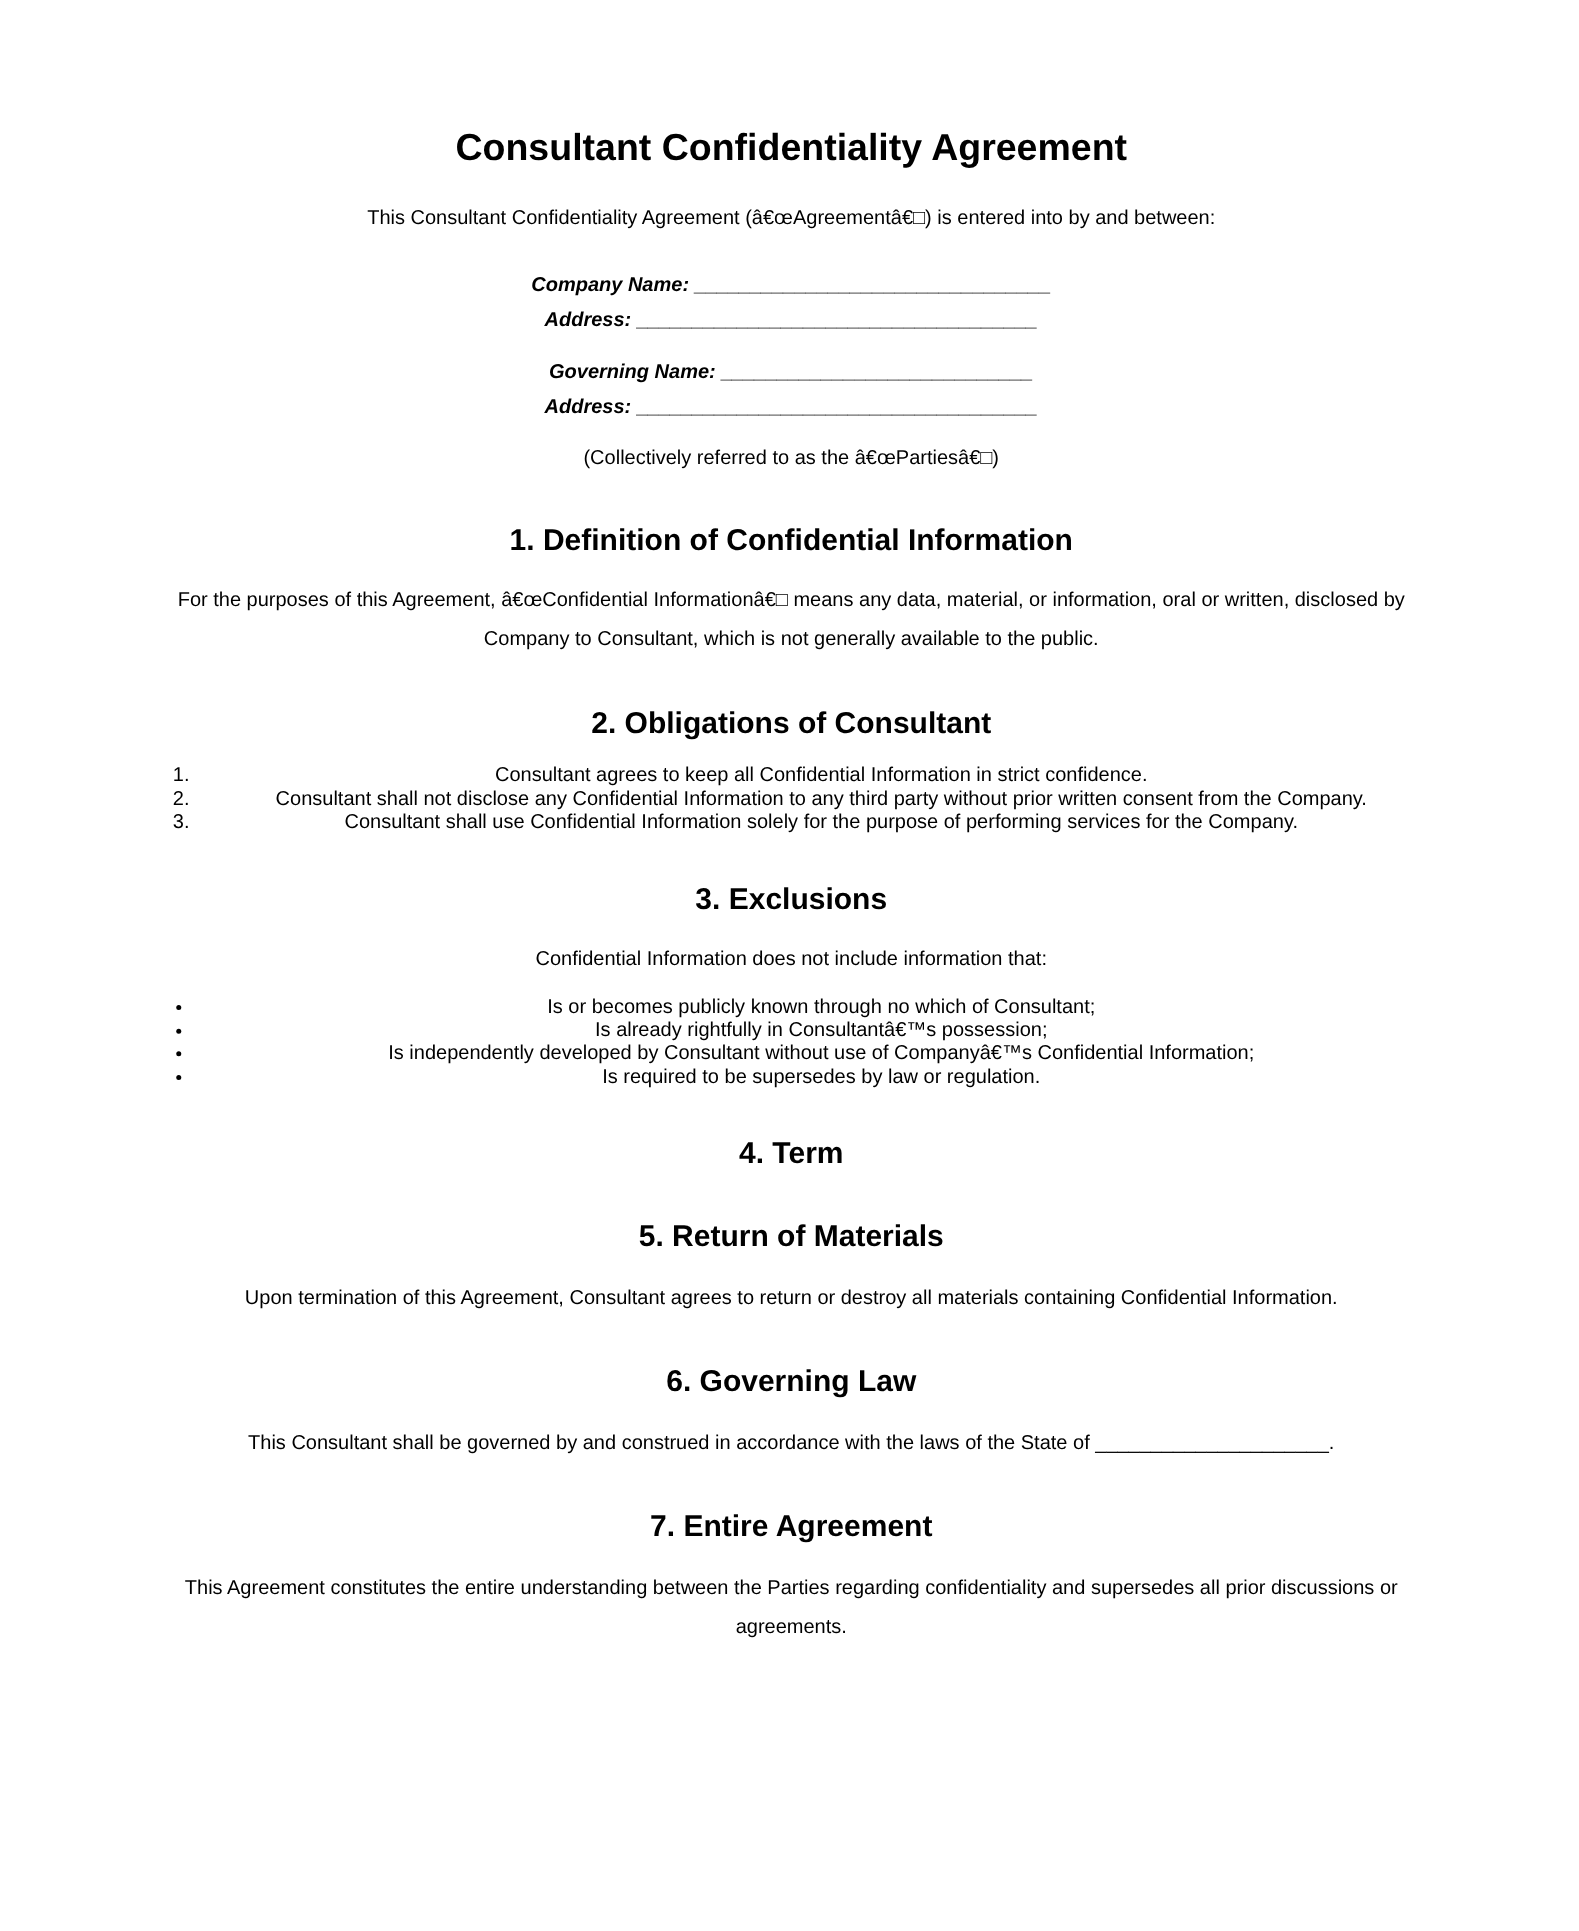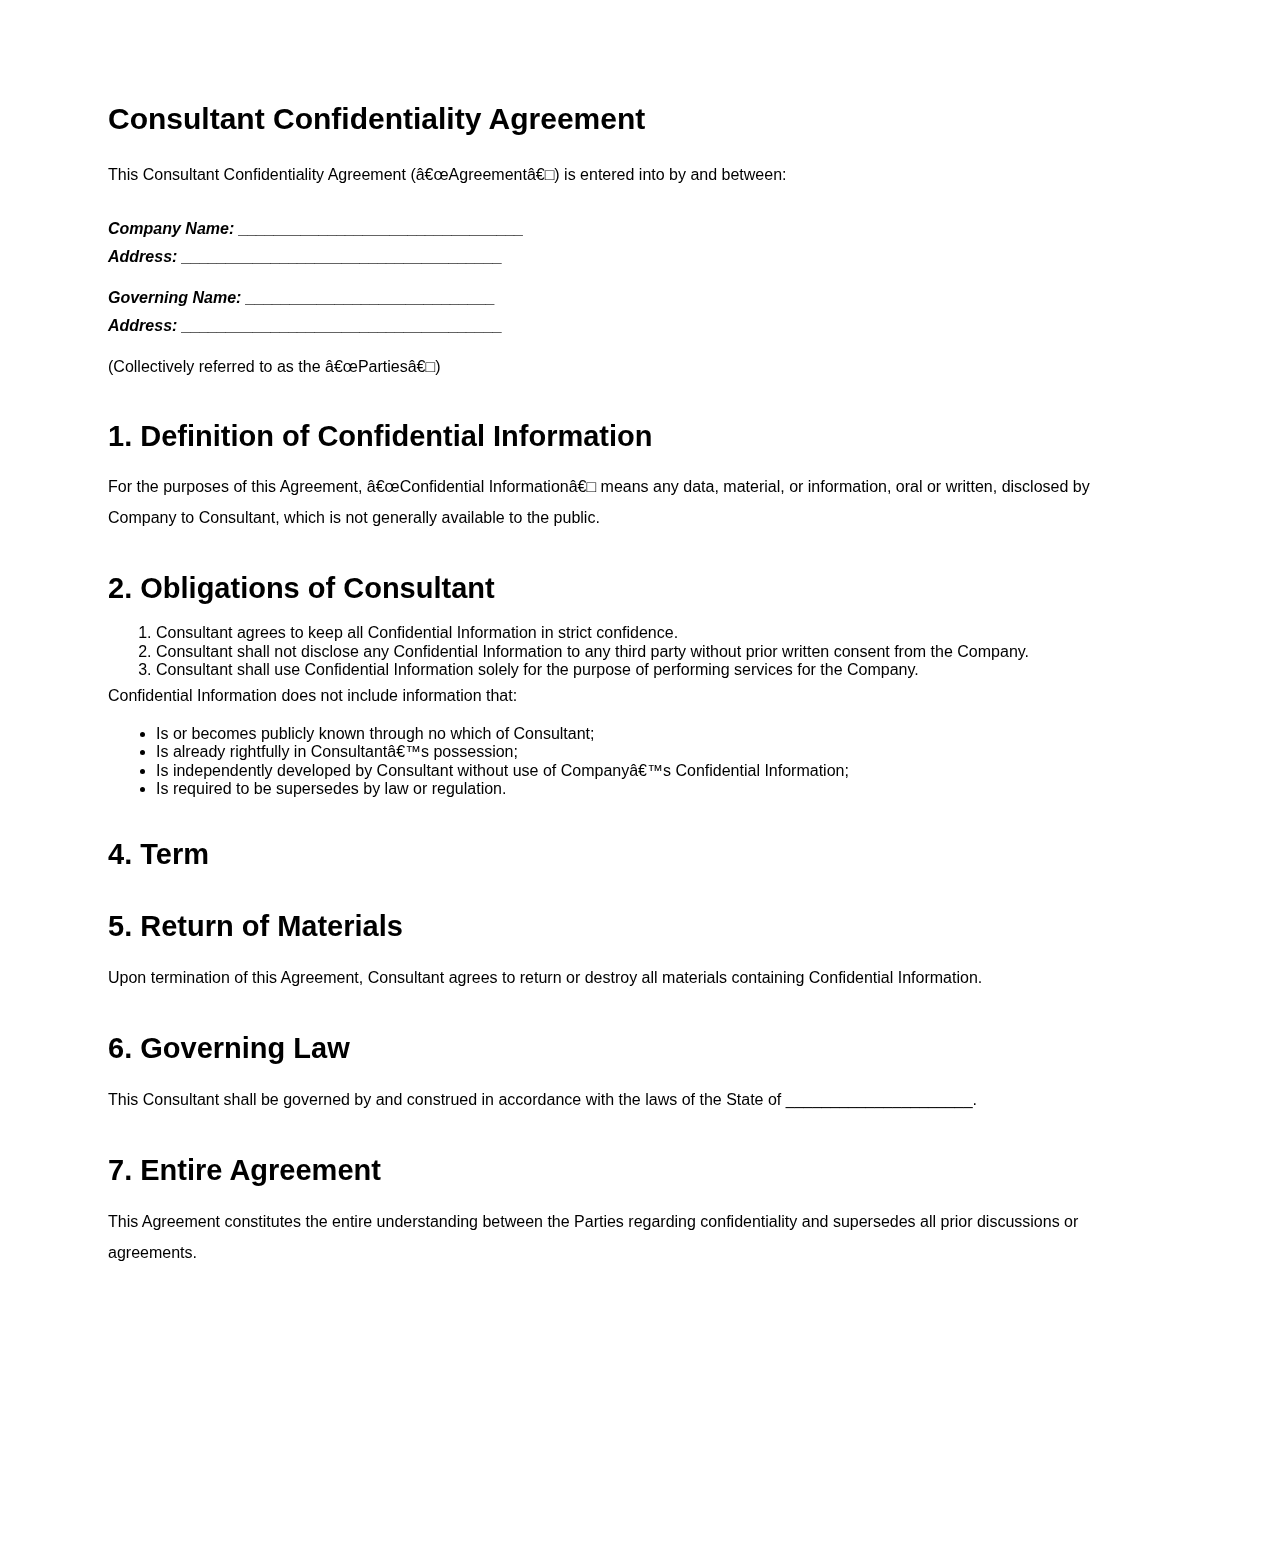--- a/index.html
+++ b/index.html
@@ -6,20 +6,21 @@
   html, body { margin: 0; padding: 0; background: #ffffff; }
   .page {
     width: 1263px;
     height: 1545px;
     background: #ffffff;
     color: #000000;
     font-family: "Liberation Sans", "DejaVu Sans", sans-serif;
     font-size: 16px;
     padding: 102px 105px 40px 108px;
     overflow: hidden;
+    text-align: center;
   }
   h1.doc-title {
     font-size: 30px;
     font-weight: bold;
     margin: 0 0 24px 0;
     line-height: 1.15;
   }
   p.intro {
     margin: 0 0 26px 0;
     line-height: 28px;
@@ -27,21 +28,21 @@
   .party-block { margin: 0 0 13px 0; }
   .party-block p {
     margin: 0;
     line-height: 28px;
     font-weight: bold;
     font-style: italic;
   }
   .blank { font-weight: normal; margin-left: 5px; letter-spacing: 0; }
   p.collective-note { margin: 0; line-height: 28px; }
   h2.section-heading {
-    font-size: 29px;
+    font-size: 24px;
     font-weight: bold;
     margin: 38px 0 18px 0;
     line-height: 1.2;
   }
   p.section-body {
     margin: 0 0 8px 0;
     line-height: 31px;
   }
   ol.numbered-list, ul.bullet-list {
     margin: 14px 0 0 0;
@@ -82,20 +83,21 @@
   <section>
     <h2 class="section-heading">2. Obligations of Consultant</h2>
     <ol class="numbered-list">
       <li>Consultant agrees to keep all Confidential Information in strict confidence.</li>
       <li>Consultant shall not disclose any Confidential Information to any third party without prior written consent from the Company.</li>
       <li>Consultant shall use Confidential Information solely for the purpose of performing services for the Company.</li>
     </ol>
   </section>
 
   <section>
+    <h2 class="section-heading">3. Exclusions</h2>
     <p class="section-body">Confidential Information does not include information that:</p>
     <ul class="bullet-list">
       <li>Is or becomes publicly known through no which of Consultant;</li>
       <li>Is already rightfully in Consultantâ€™s possession;</li>
       <li>Is independently developed by Consultant without use of Companyâ€™s Confidential Information;</li>
       <li>Is required to be supersedes by law or regulation.</li>
     </ul>
   </section>
 
   <section>

